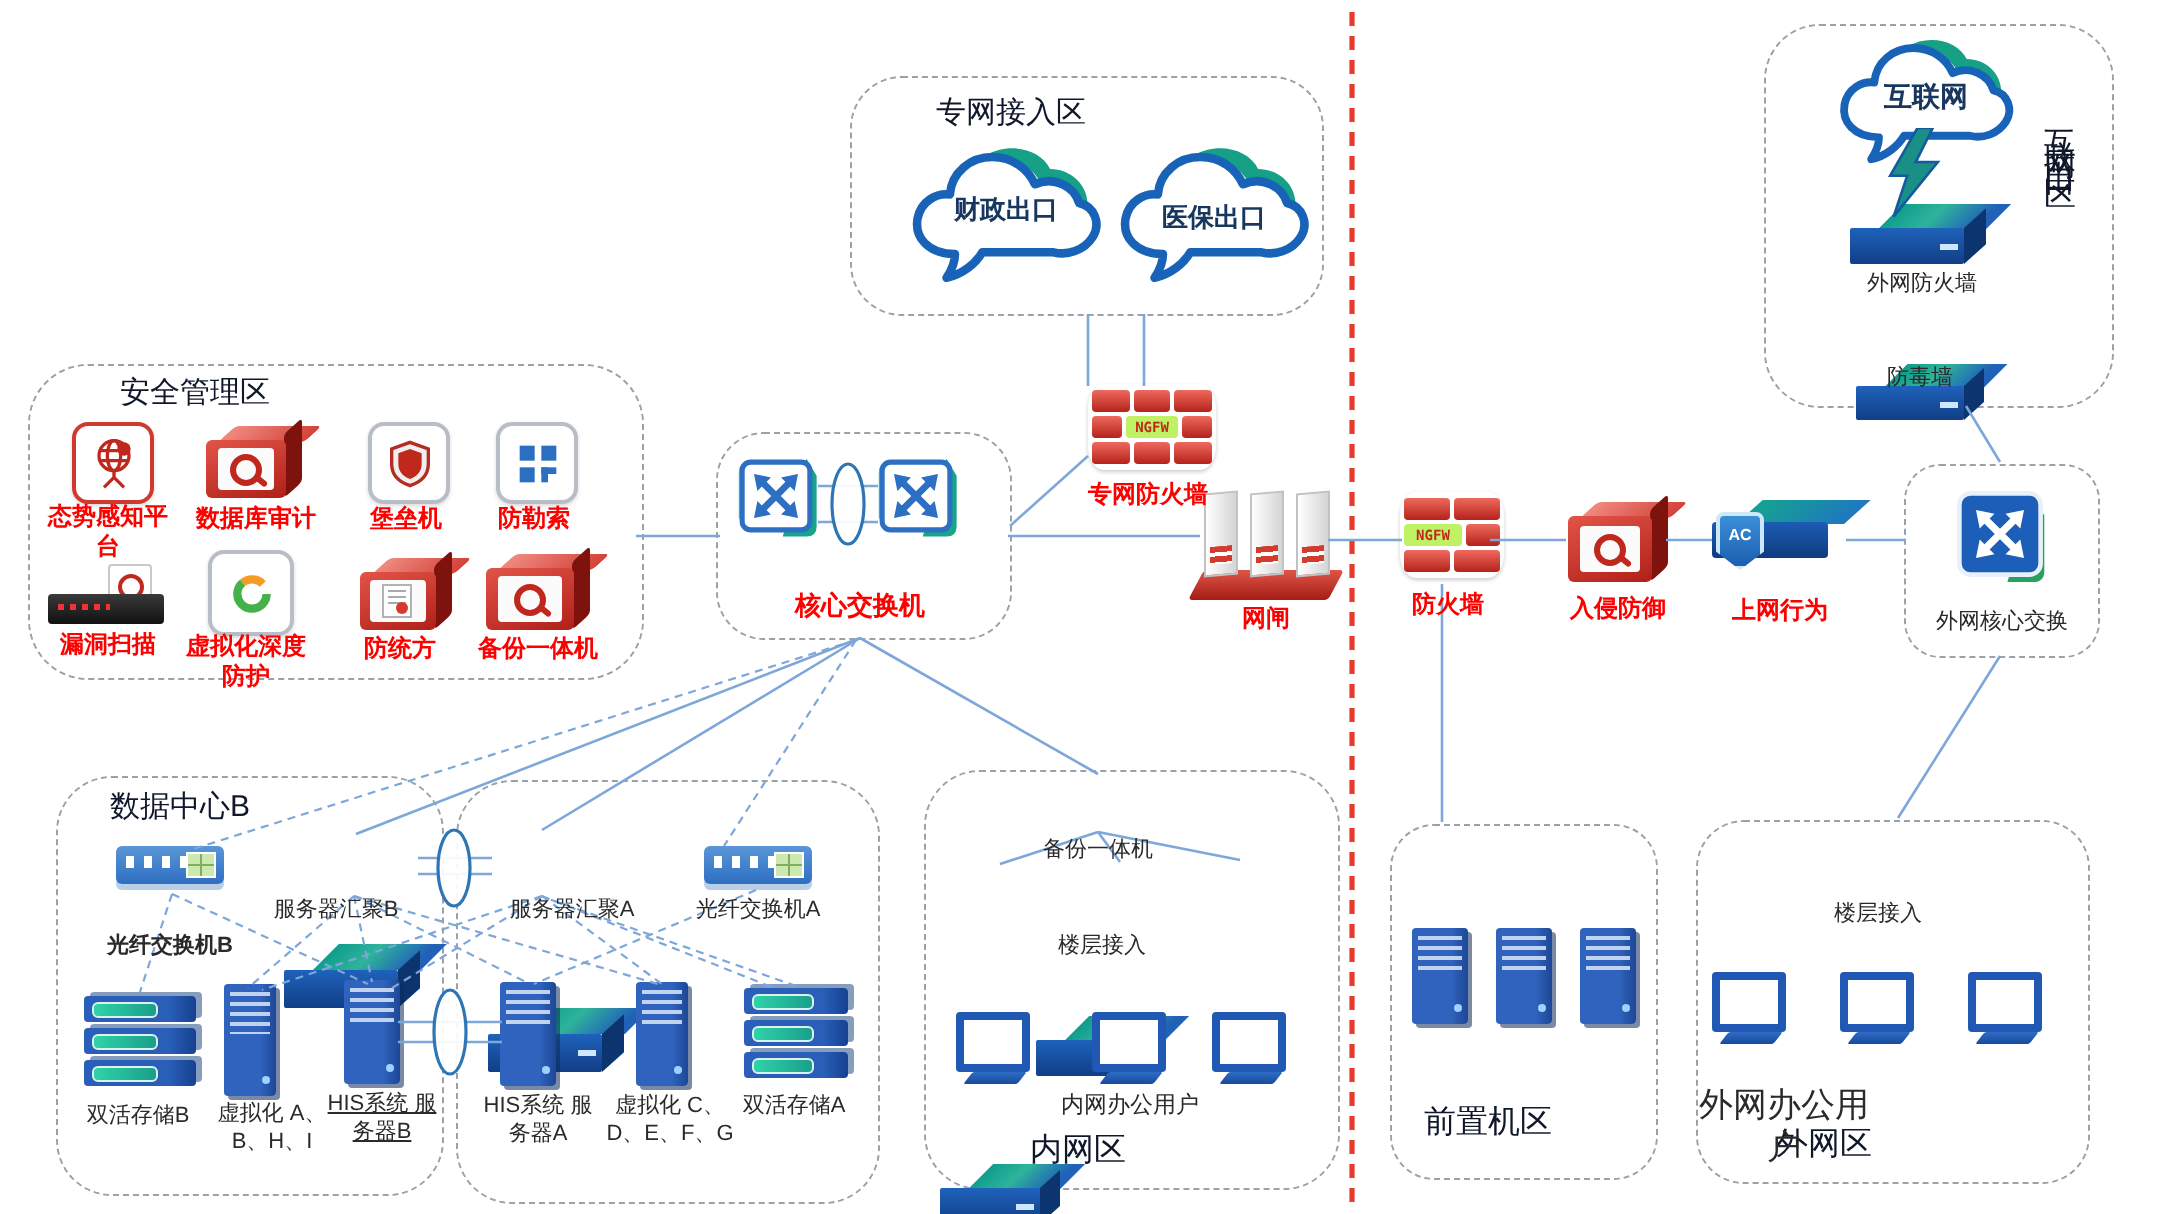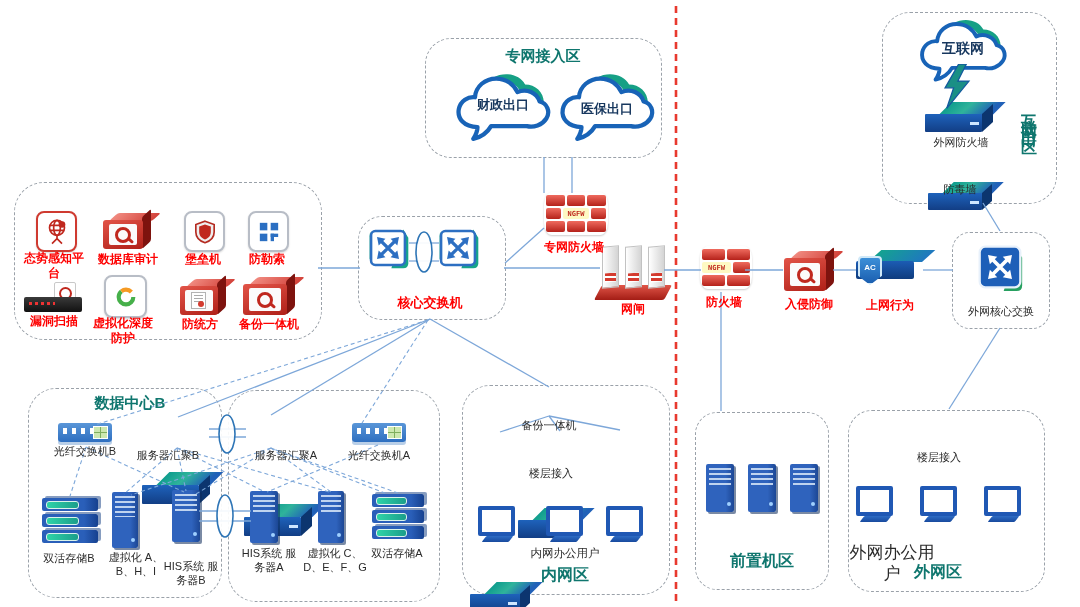--- a/index.html
+++ b/index.html
@@ -8,42 +8,42 @@
   
   .zone{position:absolute;border:1.6px dashed #9aa1a9;background:transparent;z-index:0;}
   
   #wires{position:absolute;left:0;top:0;z-index:1;pointer-events:none;}
   .ln{stroke:#7da7d9;stroke-width:1.3;fill:none;}
   .lnd{stroke:#7da7d9;stroke-width:1.1;fill:none;stroke-dasharray:4 3;}
   .el{stroke:#2e75b6;stroke-width:1.6;fill:#fff;fill-opacity:.92;}
   .divider{stroke:#e8392e;stroke-width:2.6;stroke-dasharray:7 5;}
   
   .title{position:absolute;color:#1f3864;font-weight:700;font-size:22px;letter-spacing:2px;z-index:2;}
-  .zlabel{position:absolute;color:#0f766e;font-weight:700;font-size:15px;text-align:center;z-index:2;}
+  .zlabel{position:absolute;color:#0f172a;font-weight:400;font-size:15px;z-index:2;}
   .zlabel.big{font-size:16px;}
   .vlabel{writing-mode:vertical-rl;letter-spacing:5px;font-size:16px;}
   .lbl{position:absolute;text-align:center;font-size:11px;line-height:1.25;color:#2a2a2a;z-index:3;}
   .lbl.red{color:#fe0000;font-weight:700;font-size:12px;}
   .dev{position:absolute;z-index:2;}
   
   .i-sw{position:relative;}
   .sw-top{position:absolute;left:14px;top:0;right:0;height:42%;transform:skewX(-45deg);transform-origin:0 100%;
           background:linear-gradient(95deg,#0f9d8d,#2fb39b 40%,#2161b8 88%);}
   .sw-front{position:absolute;left:0;top:40%;width:84%;height:60%;border-radius:1px;
             background:linear-gradient(180deg,#1e62bb,#123e85);}
   .sw-front::after{content:"";position:absolute;right:3px;top:45%;width:9px;height:3px;background:#cfe6ff;}
   .sw-side{position:absolute;right:0;top:40%;width:16%;height:60%;background:#0c356f;
            transform:skewY(-42deg);transform-origin:top left;}
   
   
   .i-wall{position:absolute;background:#fff;border-radius:8px/12px;padding:3px 2px 1px 2px;
           box-shadow:0 1px 2px rgba(0,0,0,.2);}
   .wrow{display:flex;gap:2px;height:11px;margin-bottom:2px;}
   .wrow i{flex:1;background:linear-gradient(180deg,#ef6a5e,#b5221a);border-radius:2px;}
-  .wrow .wb{flex:1.7;background:#fef9c3;color:#c0281e;font:700 7px "DejaVu Sans Mono",monospace;
+  .wrow .wb{flex:1.7;background:#bef264;color:#c0281e;font:700 7px "DejaVu Sans Mono",monospace;
             display:flex;align-items:center;justify-content:center;border-radius:2px;}
   
   .i-gap{position:absolute;}
   .gp{position:absolute;top:0;width:15px;height:40px;background:linear-gradient(90deg,#ffffff,#d4d4d4);
       border:1px solid #c2c2c2;transform:skewY(-5deg);}
   .gp::after{content:"";position:absolute;left:2px;bottom:5px;right:2px;height:9px;
       background:repeating-linear-gradient(180deg,#d43b2f 0 3px,#fff 3px 5px);}
   .gbase{position:absolute;left:0;bottom:0;width:100%;height:15px;border-radius:2px;
       background:linear-gradient(180deg,#e05548,#a31d15);transform:skewX(-28deg);}
   
@@ -168,20 +168,21 @@
     <line class="lnd" x1="271" y1="448" x2="196" y2="494"></line>
     <line class="lnd" x1="271" y1="448" x2="331" y2="492"></line>
     <line class="lnd" x1="271" y1="448" x2="387" y2="494"></line>
     <line class="lnd" x1="86" y1="447" x2="184" y2="492"></line>
     <line class="lnd" x1="378" y1="445" x2="267" y2="492"></line>
     <line class="lnd" x1="86" y1="447" x2="70" y2="496"></line>
     <line class="lnd" x1="398" y1="493" x2="273" y2="449"></line>
   </svg>
 
 
+  <div class="zlabel" style="left:60px;top:187px;width:150px;">安全管理区</div>
   <div class="zlabel" style="left:468px;top:47px;width:150px;">专网接入区</div>
   <div class="zlabel vlabel" style="left:1018px;top:52px;height:130px;">互联网出口区</div>
   <div class="zlabel" style="left:55px;top:394px;width:150px;">数据中心B</div>
   <div class="zlabel big" style="left:515px;top:565px;width:100px;">内网区</div>
   <div class="zlabel big" style="left:712px;top:551px;width:100px;">前置机区</div>
   <div class="zlabel big" style="left:888px;top:562px;width:100px;">外网区</div>
 
   <div class="i-card redb" style="left:36px;top:211px;width:37px;height:37px;">
     <svg viewBox="0 0 36 36" width="30" height="30">
         <g stroke="#c0281e" fill="none" stroke-width="2">
@@ -224,21 +225,21 @@
           <rect x="14" y="14" width="4" height="9"></rect>
         </g>
       </svg>
   </div>
   <div class="lbl red" style="left:243px;top:252px;width:48px;">防勒索</div>
 
   <div class="i-rack" style="left:24px;top:282px;width:58px;height:30px;">
     <span class="vcard"></span>
       <span class="vbox"></span>
   </div>
-  <div class="lbl red" style="left:26px;top:315px;width:56px;font-family:Liberation Mono, monospace;">漏洞扫描</div>
+  <div class="lbl red" style="left:26px;top:315px;width:56px;">漏洞扫描</div>
 
   <div class="i-card" style="left:104px;top:275px;width:39px;height:39px;">
     <svg viewBox="0 0 24 24" width="22" height="22">
         <circle cx="12" cy="12" r="8" fill="none" stroke="#46b04a" stroke-width="4.5" stroke-dasharray="32 18"></circle>
         <circle cx="12" cy="12" r="8" fill="none" stroke="#f59a23" stroke-width="4.5" stroke-dasharray="12 38" stroke-dashoffset="-32"></circle>
       </svg>
   </div>
   <div class="lbl red" style="left:90px;top:316px;width:66px;">虚拟化深度防护</div>
 
   <div class="i-rbox" style="left:180px;top:279px;width:46px;height:36px;">
@@ -399,41 +400,41 @@
     <span class="sw-top"></span>
       <span class="sw-front"></span>
       <span class="sw-side"></span>
   </div>
   <div class="lbl" style="left:932px;top:183px;width:56px;">防毒墙</div>
 
   <div class="i-fiber" style="left:58px;top:423px;width:54px;height:19px;">
     <span class="fdots"></span>
       <span class="fgrid"></span>
   </div>
-  <div class="lbl" style="left:46px;top:445px;width:78px;">光纤交换机B</div>
+  <div class="lbl" style="left:46px;top:467px;width:78px;font-weight:bold;">光纤交换机B</div>
 
   <div class="i-sw" style="left:142px;top:414px;width:68px;height:32px;">
     <span class="sw-top"></span>
       <span class="sw-front"></span>
       <span class="sw-side"></span>
   </div>
   <div class="lbl" style="left:128px;top:449px;width:80px;">服务器汇聚B</div>
 
   <div class="i-store" style="left:42px;top:498px;width:56px;">
     <i></i>
       <i></i>
       <i></i>
   </div>
   <div class="lbl" style="left:34px;top:552px;width:70px;">双活存储B</div>
 
   <div class="i-tower" style="left:112px;top:492px;width:26px;height:56px;"></div>
   <div class="lbl" style="left:104px;top:551px;width:64px;">虚拟化 A、B、H、I</div>
 
   <div class="i-tower" style="left:172px;top:490px;width:28px;height:52px;"></div>
-  <div class="lbl" style="left:160px;top:560px;width:62px;">HIS系统 服务器B</div>
+  <div class="lbl" style="left:160px;top:546px;width:62px;text-decoration:underline;">HIS系统 服务器B</div>
 
   <div class="i-sw" style="left:244px;top:414px;width:68px;height:32px;">
     <span class="sw-top"></span>
       <span class="sw-front"></span>
       <span class="sw-side"></span>
   </div>
   <div class="lbl" style="left:246px;top:449px;width:80px;">服务器汇聚A</div>
 
   <div class="i-fiber" style="left:352px;top:423px;width:54px;height:19px;">
     <span class="fdots"></span>

